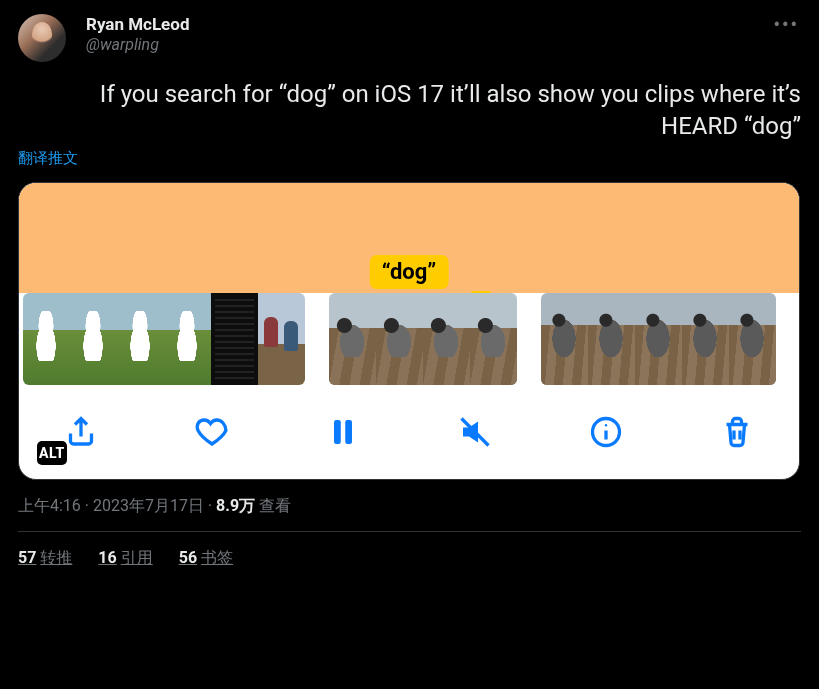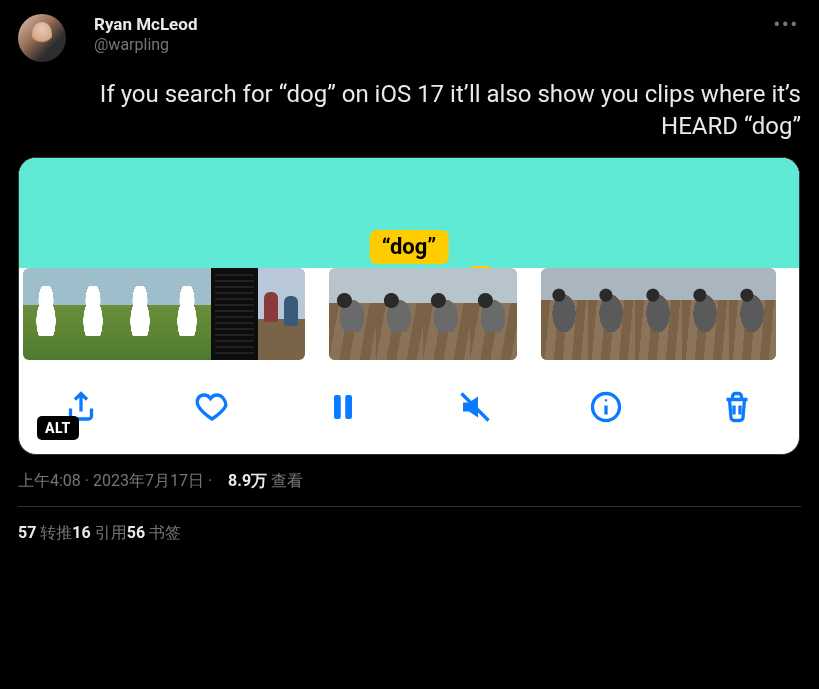--- a/index.html
+++ b/index.html
@@ -10,21 +10,21 @@
     width: 819px;
     height: 689px;
     overflow: hidden;
   }
   .tweet {
     padding: 14px 18px 0 18px;
   }
   .header {
     display: flex;
     align-items: flex-start;
-    gap: 28px;
+    gap: 20px;
     position: relative;
   }
   .avatar {
     width: 48px;
     height: 48px;
     border-radius: 50%;
     flex-shrink: 0;
     background: linear-gradient(135deg, #d9c6b8 0%, #9b6f57 40%, #2d2d2d 70%);
     position: relative;
     overflow: hidden;
@@ -32,21 +32,21 @@
   .avatar::after {
     content: "";
     position: absolute;
     top: 8px; left: 14px;
     width: 20px; height: 24px;
     background: radial-gradient(circle at 50% 30%, #e8c9b5 0%, #d4a585 60%, transparent 70%);
     border-radius: 50% 50% 40% 40%;
   }
   .names { line-height: 1.25; }
   .display-name { font-weight: 700; font-size: 17px; color: #e7e9ea; }
-  .handle { color: #71767b; font-size: 16px; }
+  .handle { color: #71767b; font-size: 16px; font-style: italic; }
   .more {
     position: absolute;
     right: 2px;
     top: 0;
     color: #71767b;
     cursor: pointer;
     letter-spacing: 2px;
     font-size: 18px;
     font-weight: 700;
   }
@@ -67,21 +67,21 @@
     margin-top: 14px;
     width: 782px;
     background: #fff;
     border-radius: 18px;
     overflow: hidden;
     border: 1px solid #2f3336;
     position: relative;
   }
   .media-top {
     height: 110px;
-    background: #5eead4;
+    background: #fdba74;
     position: relative;
   }
   .dog-tag {
     position: absolute;
     left: 50%;
     transform: translateX(-50%);
     bottom: 4px;
     background: #ffcc00;
     color: #000;
     font-weight: 700;
@@ -181,57 +181,60 @@
   .tool-ico svg { width: 36px; height: 36px; stroke: currentColor; fill: none; stroke-width: 2.2; }
   .tool-ico.pause svg rect { fill: #0a7aff; stroke:none; }
   .alt-badge {
     position: absolute;
     left: 18px;
     bottom: 14px;
     background: #000;
     color: #fff;
     font-size: 14px;
     font-weight: 800;
-    padding: 4px 8px;
+    padding: 4px 2px;
     border-radius: 5px;
     letter-spacing: 0.5px;
   }
   .meta {
     margin-top: 16px;
     color: #71767b;
     font-size: 16px;
   }
-  .meta b { color: #e7e9ea; font-weight: 700; margin-left: 12px; }
+  .meta b { color: #e7e9ea; font-weight: 700; }
   .divider {
     margin-top: 14px;
     height: 1px;
     background: #2f3336;
   }
   .stats {
     display: flex;
+    gap: 26px;
     padding: 16px 0 0 0;
     font-size: 16px;
     color: #71767b;
+    text-decoration: underline;
   }
   .stats b { color: #e7e9ea; font-weight: 700; margin-right: 4px; }
 </style>
 </head>
 <body>
 
 <div class="tweet">
   <div class="header">
     <div class="avatar"></div>
     <div class="names">
       <div class="display-name">Ryan McLeod</div>
       <div class="handle">@warpling</div>
     </div>
     <div class="more">•••</div>
   </div>
 
   <div class="tweet-text">If you search for “dog” on iOS 17 it’ll also show you clips where it’s HEARD “dog”</div>
+  <div class="translate">翻译推文</div>
 
   <div class="media-card">
     <div class="media-top">
       <div class="dog-tag">“dog”</div>
       <div class="dog-tick"></div>
     </div>
 
     <div class="timeline">
       <div class="clip-group">
         <div class="frame grass"></div>
@@ -294,21 +297,21 @@
             <line x1="10" y1="11" x2="10" y2="17"></line>
             <line x1="14" y1="11" x2="14" y2="17"></line>
           </svg>
       </div>
     </div>
 
     <div class="alt-badge">ALT</div>
   </div>
 
   <div class="meta">
-    <span>上午4:08</span><span> · </span><span>2023年7月17日</span><span> · </span><b>8.9万</b><span> 查看</span>
+    <span>上午4:16</span><span> · </span><span>2023年7月17日</span><span> · </span><b>8.9万</b><span> 查看</span>
   </div>
 
   <div class="divider"></div>
 
   <div class="stats">
     <div><b>57</b><span>转推</span></div>
     <div><b>16</b><span>引用</span></div>
     <div><b>56</b><span>书签</span></div>
   </div>
 </div>

